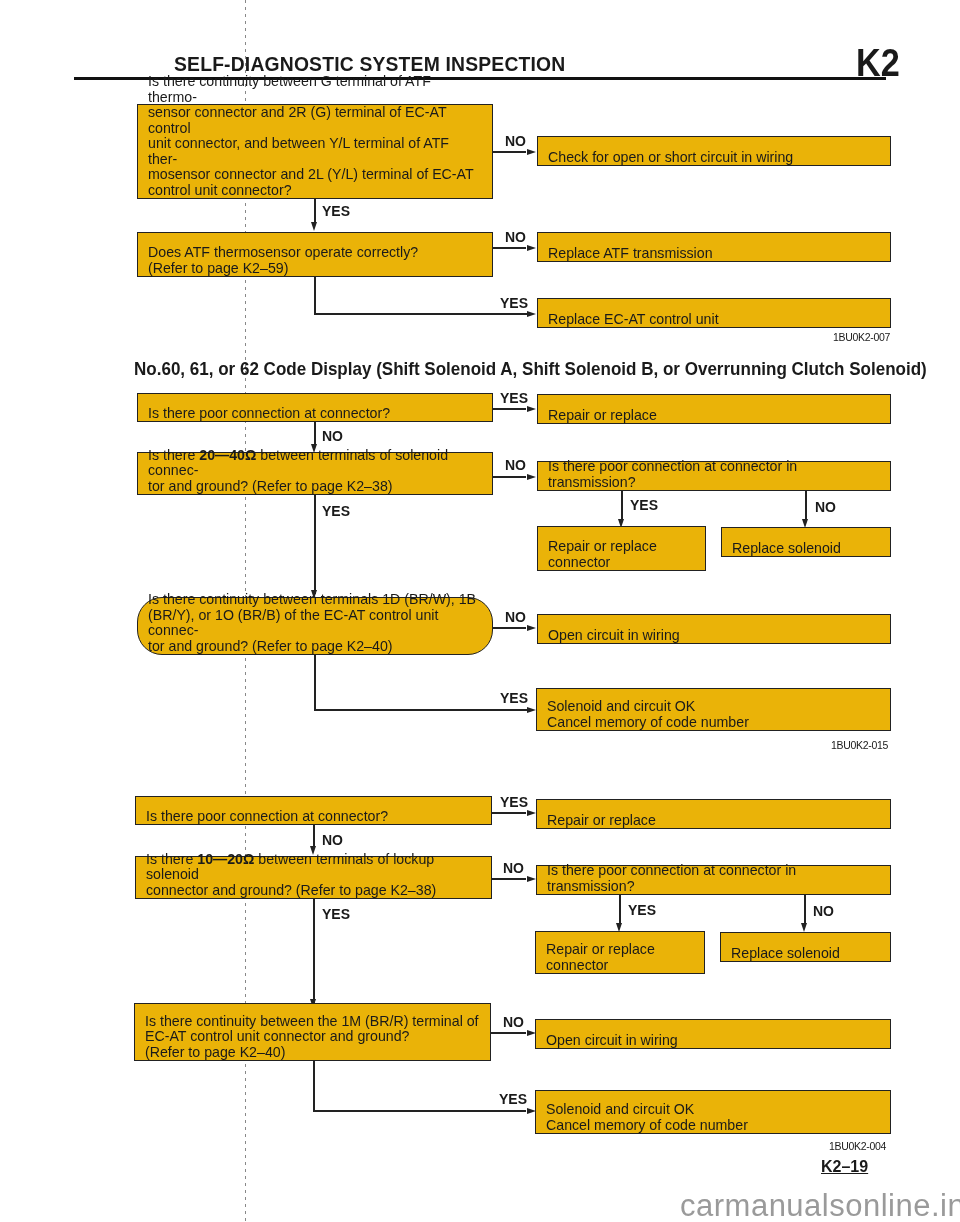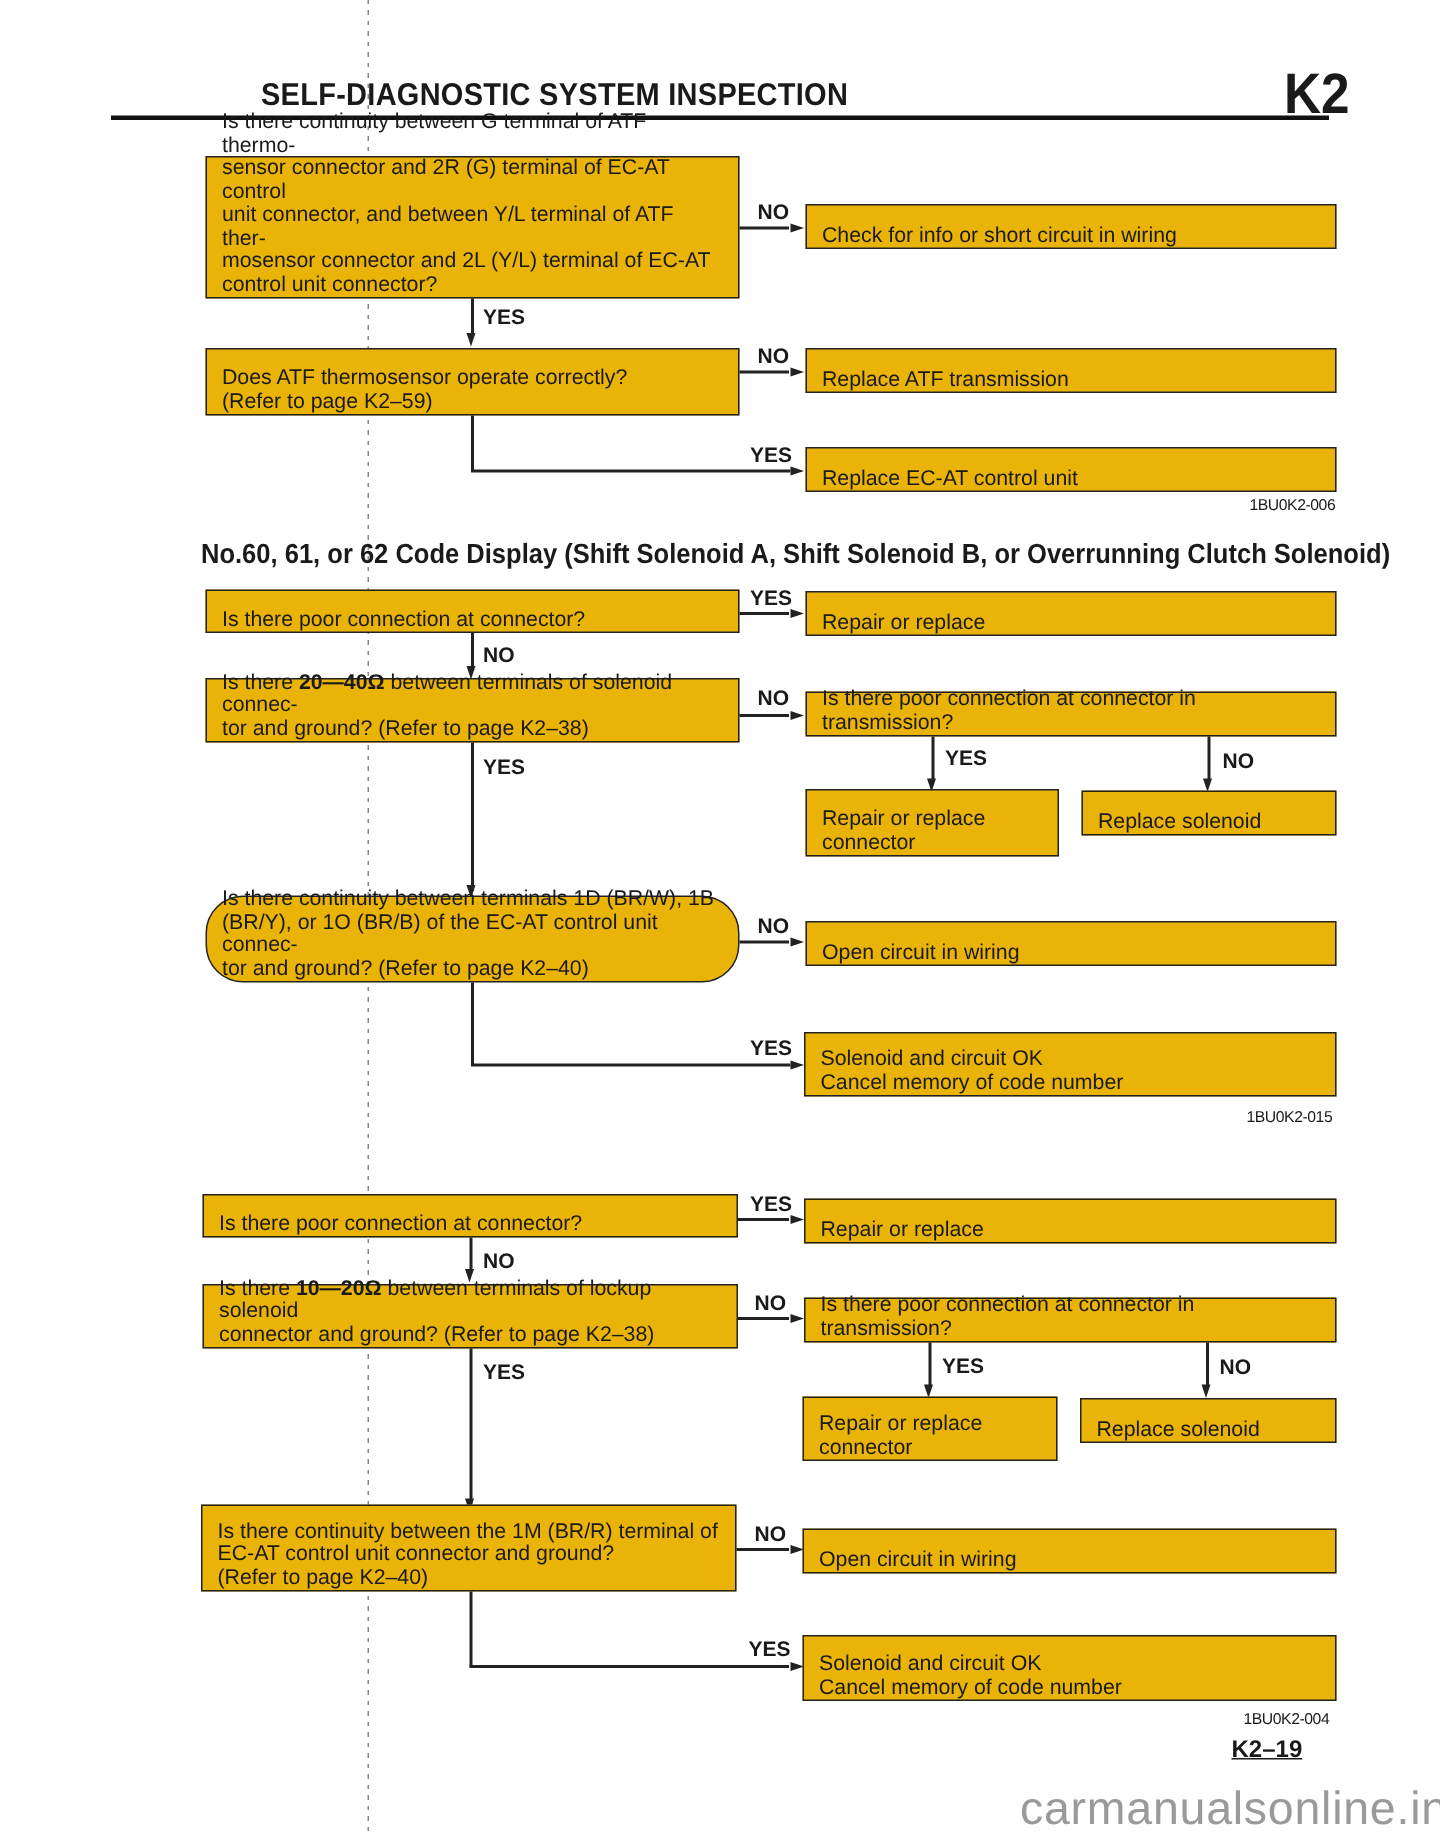--- a/index.html
+++ b/index.html
@@ -37,21 +37,21 @@
     <span>Is there continuity between G terminal of ATF thermo-
 sensor connector and 2R (G) terminal of EC-AT control
 unit connector, and between Y/L terminal of ATF ther-
 mosensor connector and 2L (Y/L) terminal of EC-AT
 control unit connector?</span>
   </div>
 <div class="hl" style="left:493px; top:151px; width:33px;"></div>
 <div class="arr-r" style="left:527px; top:149px;"></div>
 <div class="lbl" style="left:505px; top:133px;">NO</div>
 <div class="box" style="left:537px; top:136px; width:354px; height:30px;">
-    <span>Check for info or short circuit in wiring</span>
+    <span>Check for open or short circuit in wiring</span>
   </div>
 
 <div class="vl" style="left:314px; top:199px; height:24px;"></div>
 <div class="arr-d" style="left:311px; top:222px;"></div>
 <div class="lbl" style="left:322px; top:203px;">YES</div>
 
 <div class="box" style="left:137px; top:232px; width:356px; height:45px;">
     <span>Does ATF thermosensor operate correctly?
 (Refer to page K2–59)</span>
   </div>
@@ -62,21 +62,21 @@
     <span>Replace ATF transmission</span>
   </div>
 
 <div class="vl" style="left:314px; top:277px; height:37px;"></div>
 <div class="hl" style="left:314px; top:313px; width:213px;"></div>
 <div class="arr-r" style="left:527px; top:311px;"></div>
 <div class="lbl" style="left:500px; top:295px;">YES</div>
 <div class="box" style="left:537px; top:298px; width:354px; height:30px;">
     <span>Replace EC-AT control unit</span>
   </div>
-<div class="fig" style="left:833px; top:331px;">1BU0K2-006</div>
+<div class="fig" style="left:833px; top:331px;">1BU0K2-007</div>
 
 <div class="sec" style="left:134px; top:358px;">No.60, 61, or 62 Code Display (Shift Solenoid A, Shift Solenoid B, or Overrunning Clutch Solenoid)</div>
 
 <div class="box" style="left:137px; top:393px; width:356px; height:29px;">
     <span>Is there poor connection at connector?</span>
   </div>
 <div class="hl" style="left:493px; top:408px; width:33px;"></div>
 <div class="arr-r" style="left:527px; top:406px;"></div>
 <div class="lbl" style="left:500px; top:390px;">YES</div>
 <div class="box" style="left:537px; top:394px; width:354px; height:30px;">

